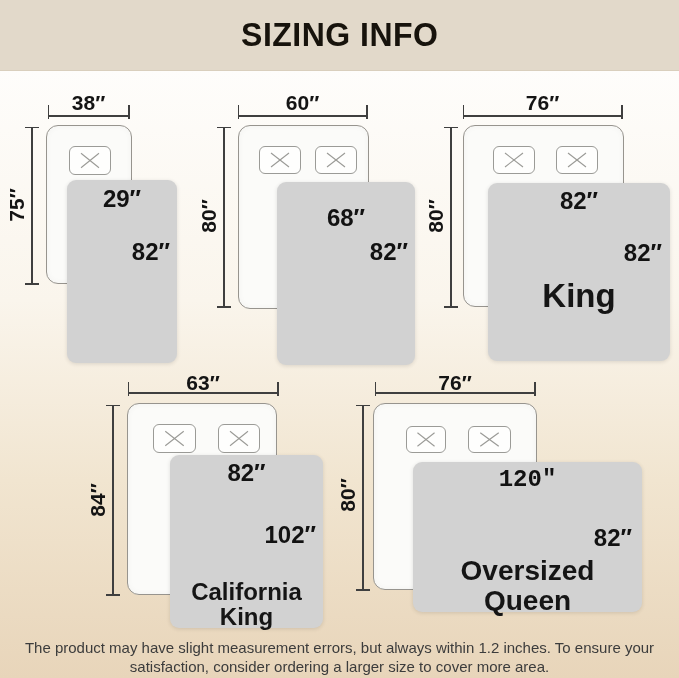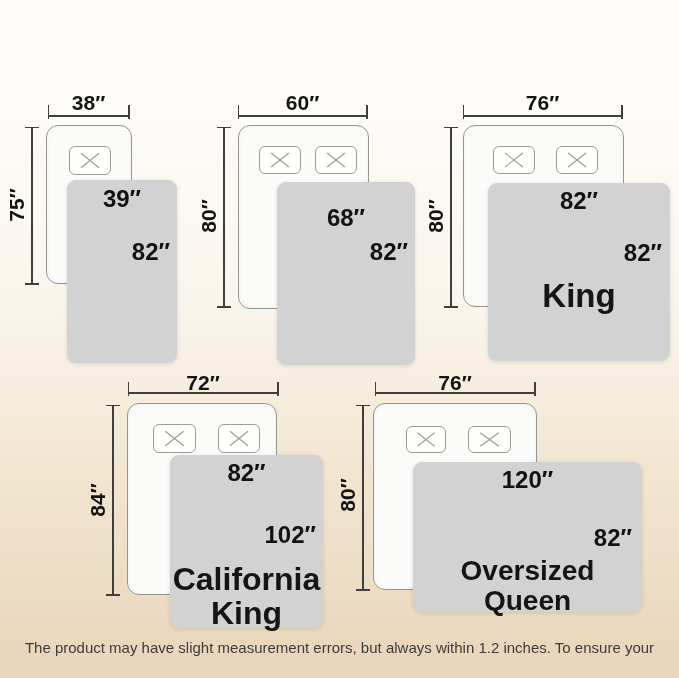--- a/index.html
+++ b/index.html
@@ -62,36 +62,39 @@
   .footer{
     position:absolute;left:0;top:638px;width:679px;
     text-align:center;font-size:15px;line-height:19px;color:#3c3c3c;
   }
 </style>
 </head>
 <body>
 
 <div class="page">
 
+  <div class="header">
+    <div class="title">SIZING INFO</div>
+  </div>
 
   <div class="bed" style="left:10px;top:88px;width:180px;height:290px;">
     <div class="dim-label" style="left:38px;top:4px;width:81px;text-align:center;">38″</div>
     <div class="hdim" style="left:38px;top:27px;width:81px;"></div>
     <div class="vdim" style="left:21px;top:39px;height:157px;"></div>
     <div class="dim-label v" style="left:-23px;top:106px;">75″</div>
     <div class="mattress" style="left:36px;top:37px;width:84px;height:157px;">
       <div class="pillow" style="left:22px;top:20px;width:40px;height:27px;">
         <svg viewBox="0 0 40 26" preserveAspectRatio="none">
             <line x1="11" y1="6" x2="29" y2="20" stroke="#9a9a96" stroke-width="1.1"></line>
             <line x1="29" y1="6" x2="11" y2="20" stroke="#9a9a96" stroke-width="1.1"></line>
           </svg>
       </div>
     </div>
     <div class="blanket" style="left:57px;top:92px;width:110px;height:183px;">
-      <div class="bw" style="top:5px;">39″</div>
+      <div class="bw" style="top:5px;">29″</div>
       <div class="bl" style="top:58px;right:7px;">82″</div>
     </div>
   </div>
 
   <div class="bed" style="left:200px;top:88px;width:220px;height:290px;">
     <div class="dim-label" style="left:38px;top:4px;width:129px;">60″</div>
     <div class="hdim" style="left:38px;top:27px;width:129px;"></div>
     <div class="vdim" style="left:23px;top:39px;height:180px;"></div>
     <div class="dim-label v" style="left:-21px;top:117px;">80″</div>
     <div class="mattress" style="left:38px;top:37px;width:129px;height:182px;">
@@ -134,42 +137,42 @@
       </div>
     </div>
     <div class="blanket" style="left:58px;top:95px;width:182px;height:178px;">
       <div class="bw" style="top:4px;">82″</div>
       <div class="bl" style="top:56px;right:8px;">82″</div>
       <div class="bname" style="top:96px;font-size:33px;">King</div>
     </div>
   </div>
 
   <div class="bed" style="left:85px;top:372px;width:250px;height:262px;">
-    <div class="dim-label" style="left:43px;top:0px;width:150px;">72″</div>
+    <div class="dim-label" style="left:43px;top:0px;width:150px;">63″</div>
     <div class="hdim" style="left:43px;top:20px;width:150px;"></div>
     <div class="vdim" style="left:27px;top:33px;height:190px;"></div>
     <div class="dim-label v" style="left:-17px;top:117px;">84″</div>
     <div class="mattress" style="left:42px;top:31px;width:148px;height:190px;">
       <div class="pillow" style="left:25px;top:20px;width:41px;height:27px;">
         <svg viewBox="0 0 40 26" preserveAspectRatio="none">
             <line x1="11" y1="6" x2="29" y2="20" stroke="#9a9a96" stroke-width="1.1"></line>
             <line x1="29" y1="6" x2="11" y2="20" stroke="#9a9a96" stroke-width="1.1"></line>
           </svg>
       </div>
       <div class="pillow" style="left:90px;top:20px;width:40px;height:27px;">
         <svg viewBox="0 0 40 26" preserveAspectRatio="none">
             <line x1="11" y1="6" x2="29" y2="20" stroke="#9a9a96" stroke-width="1.1"></line>
             <line x1="29" y1="6" x2="11" y2="20" stroke="#9a9a96" stroke-width="1.1"></line>
           </svg>
       </div>
     </div>
     <div class="blanket" style="left:85px;top:83px;width:153px;height:173px;">
       <div class="bw" style="top:4px;">82″</div>
       <div class="bl" style="top:66px;right:7px;">102″</div>
-      <div class="bname" style="top:108px;font-size:32px;">California
+      <div class="bname" style="top:124px;font-size:24px;">California
 King</div>
     </div>
   </div>
 
   <div class="bed" style="left:345px;top:372px;width:334px;height:262px;">
     <div class="dim-label" style="left:30px;top:0px;width:160px;">76″</div>
     <div class="hdim" style="left:30px;top:20px;width:160px;"></div>
     <div class="vdim" style="left:17px;top:33px;height:185px;"></div>
     <div class="dim-label v" style="left:-27px;top:112px;">80″</div>
     <div class="mattress" style="left:28px;top:31px;width:162px;height:185px;">
@@ -180,24 +183,25 @@
           </svg>
       </div>
       <div class="pillow" style="left:94px;top:22px;width:41px;height:25px;">
         <svg viewBox="0 0 40 26" preserveAspectRatio="none">
             <line x1="11" y1="6" x2="29" y2="20" stroke="#9a9a96" stroke-width="1.1"></line>
             <line x1="29" y1="6" x2="11" y2="20" stroke="#9a9a96" stroke-width="1.1"></line>
           </svg>
       </div>
     </div>
     <div class="blanket" style="left:68px;top:90px;width:229px;height:150px;">
-      <div class="bw" style="top:4px;">120″</div>
+      <div class="bw" style="top:4px;font-family:Liberation Mono, monospace;">120″</div>
       <div class="bl" style="top:62px;right:10px;">82″</div>
       <div class="bname" style="top:94px;font-size:28px;">Oversized
 Queen</div>
     </div>
   </div>
 
   <div class="footer">
     <div>The product may have slight measurement errors, but always within 1.2 inches. To ensure your</div>
+    <div>satisfaction, consider ordering a larger size to cover more area.</div>
   </div>
 
 </div>
 
 </body></html>

